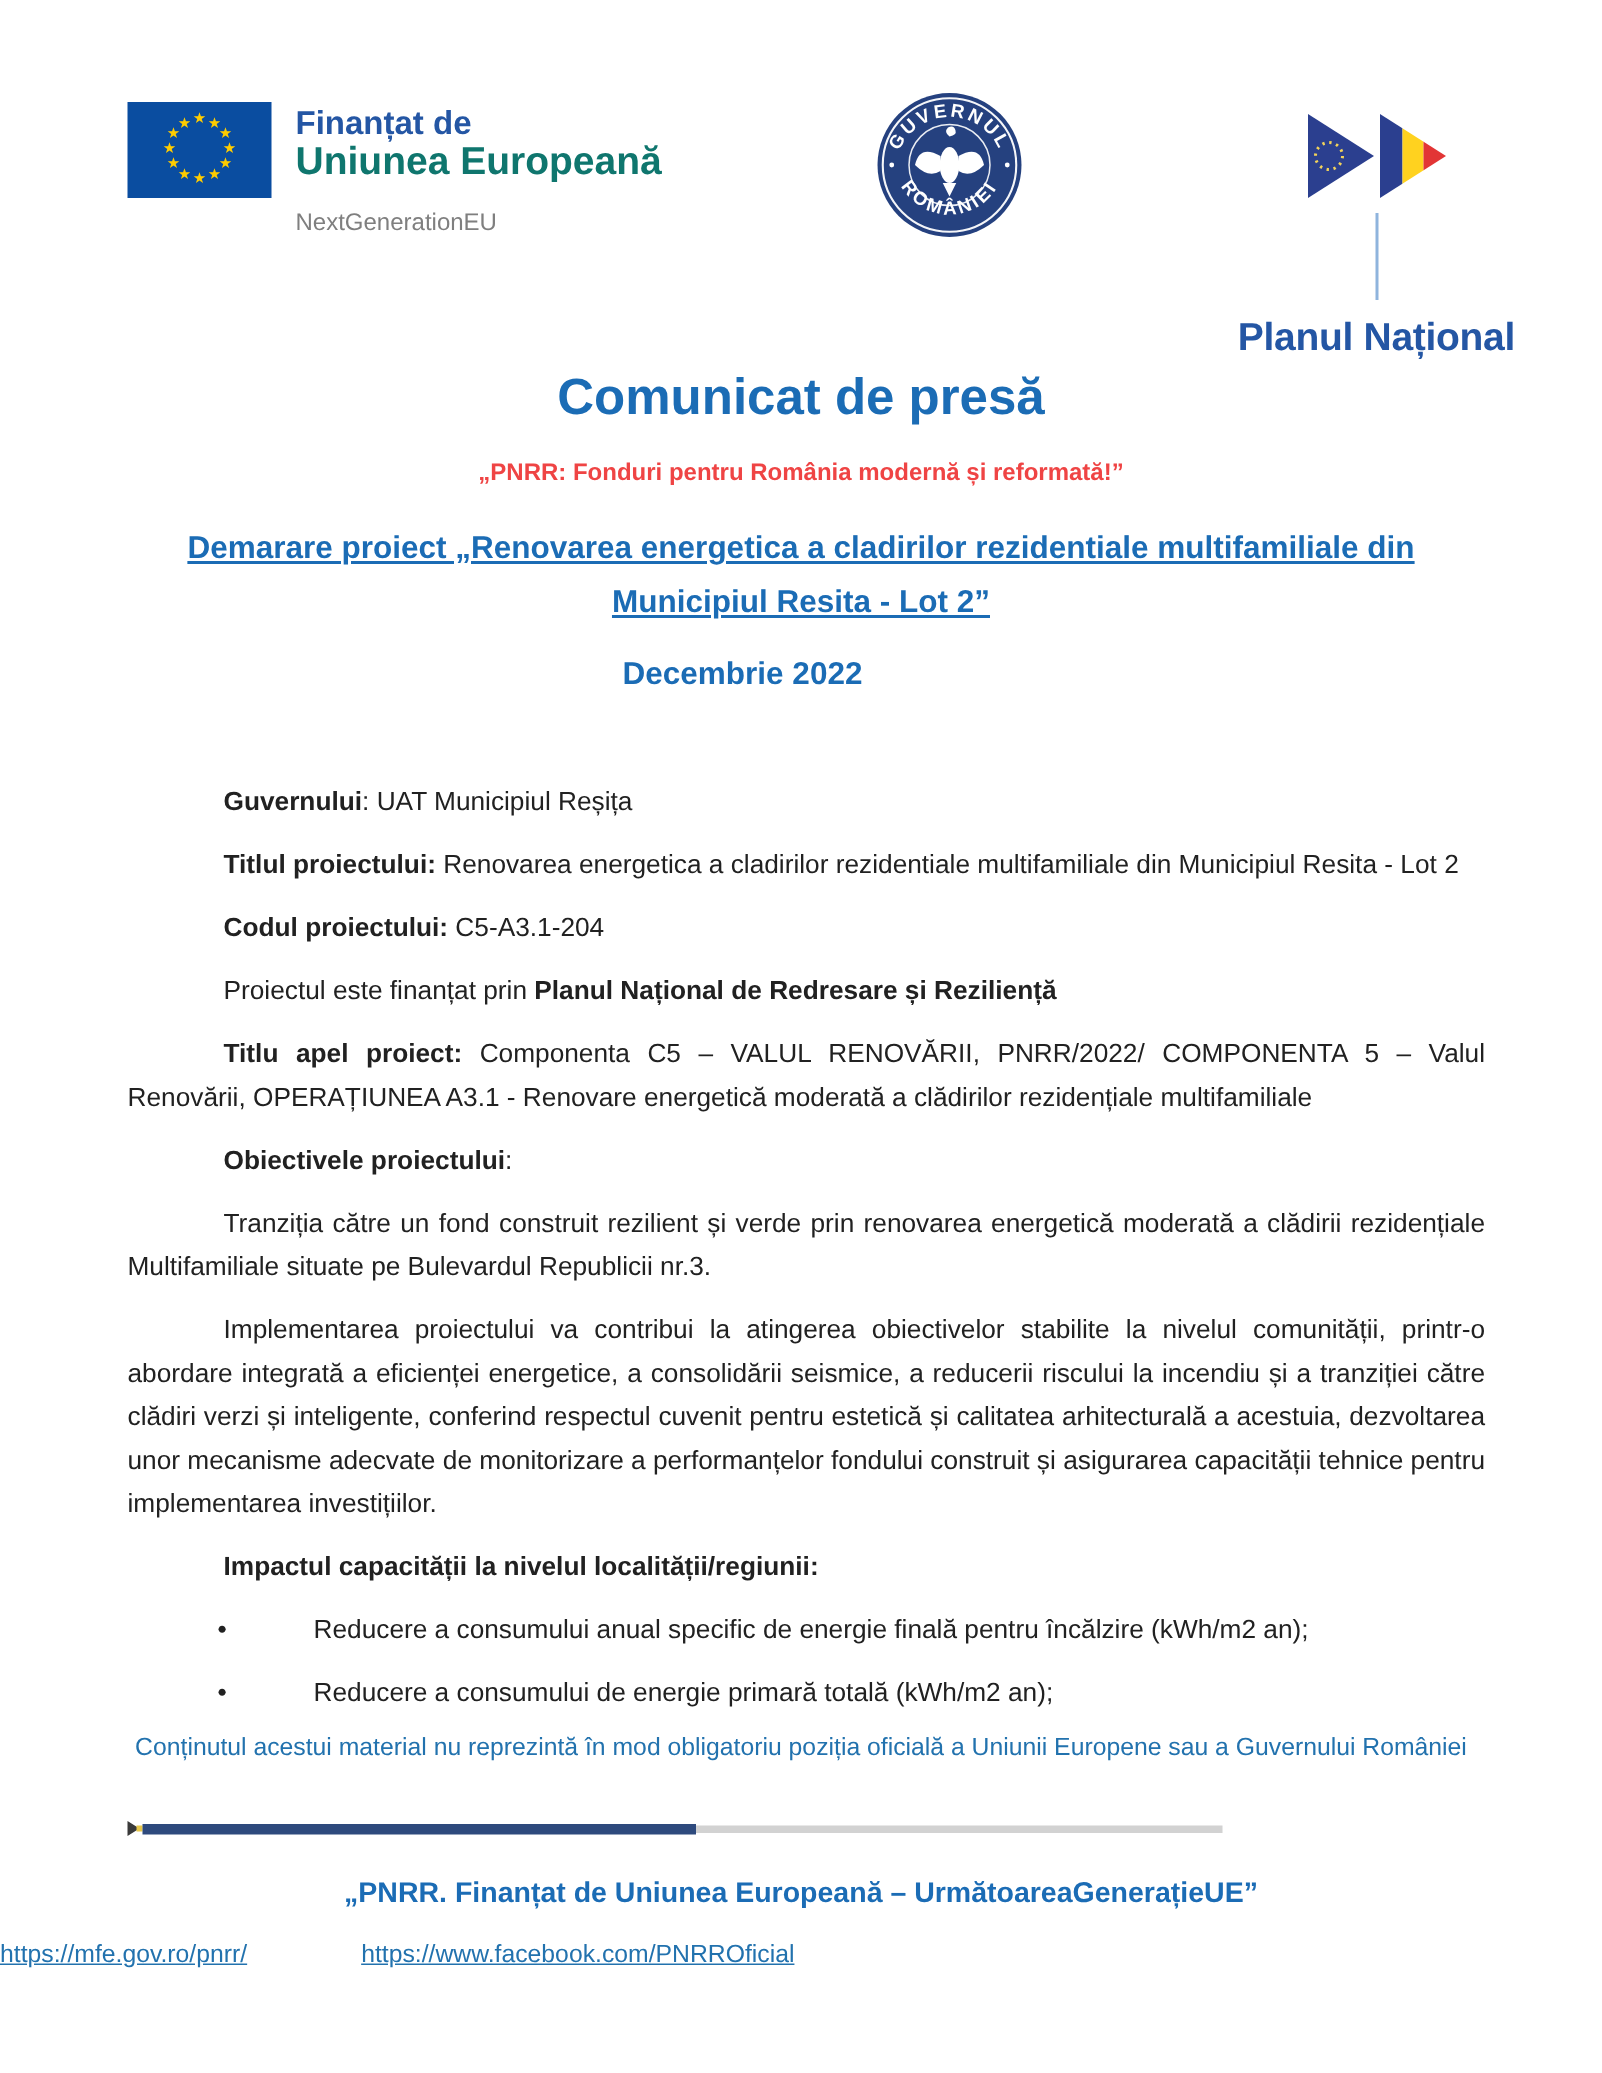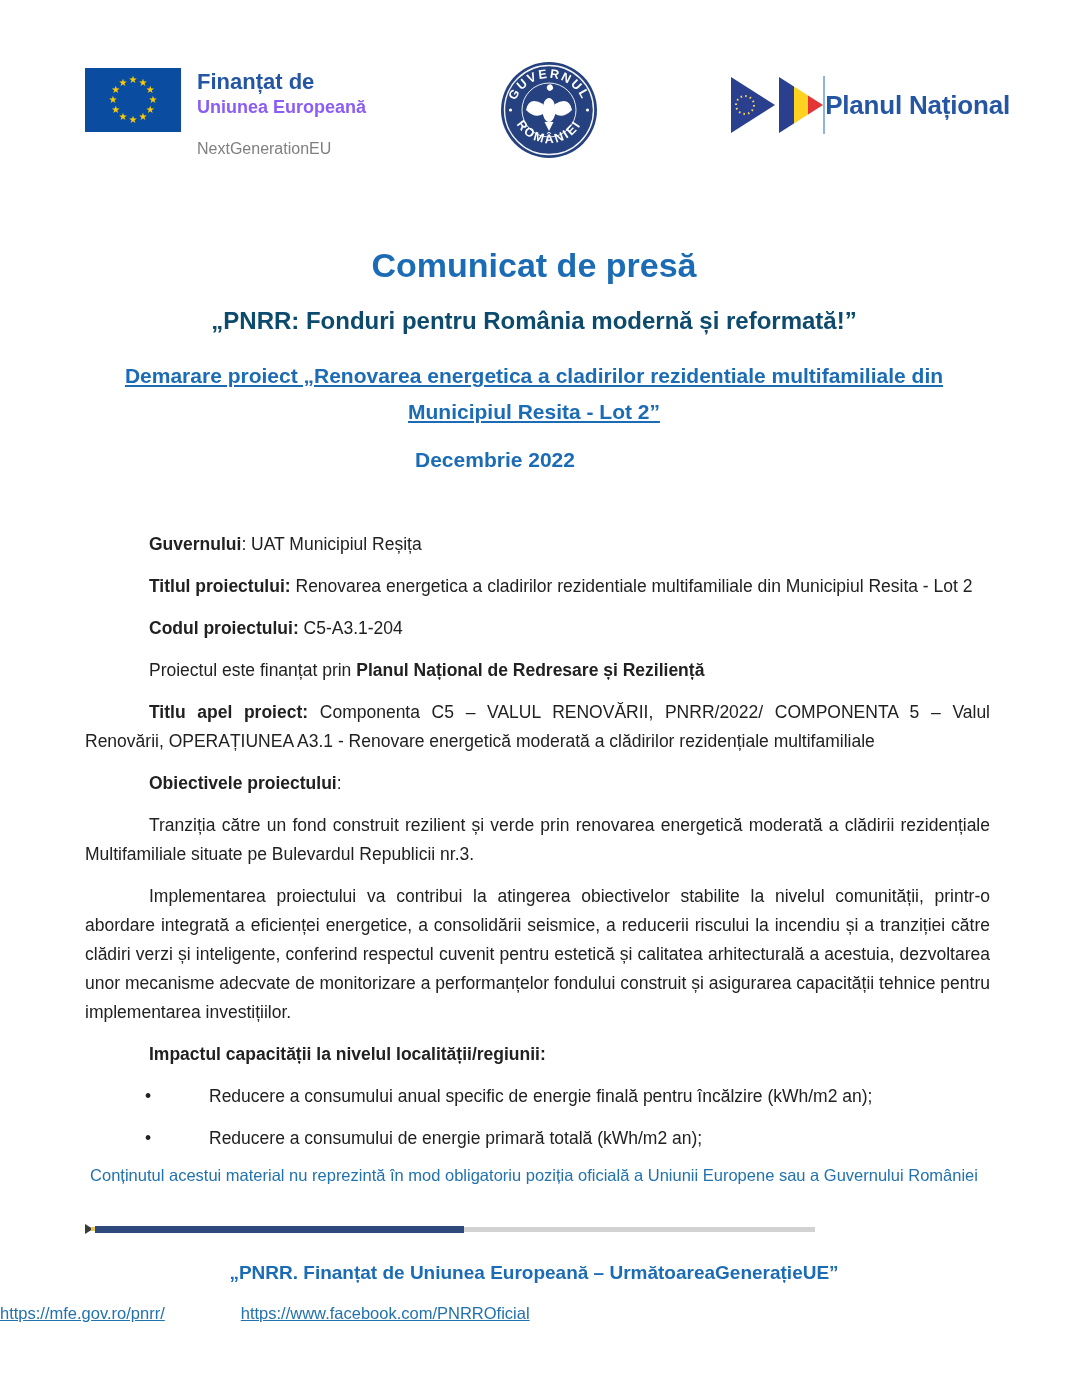--- a/index.html
+++ b/index.html
@@ -29,42 +29,42 @@
   }
   .star{
     position:absolute;
     color:#ffcc00;
     transform:translate(-50%,-50%);
     line-height:1;
     pointer-events:none;
   }
   .eu-text{padding-top:1px;}
   .eu-line1{font-weight:bold;color:#2456a4;font-size:22px;line-height:25px;}
-  .eu-line2{font-weight:bold;color:#8b5cf6;font-size:18px;line-height:27px;}
+  .eu-line2{font-weight:bold;color:#0f766e;font-size:26px;line-height:27px;}
   .eu-line3{color:#7f7f7f;font-size:16px;line-height:24px;margin-top:16px;}
   .logo-gov{margin-top:4px;}
-  .logo-pnrr{display:flex;align-items:center;margin-top:20px;}
+  .logo-pnrr{display:flex;align-items:center;gap:10px;margin-top:20px;flex-direction:column;}
   .pnrr-sep{width:2px;height:58px;background:#8fb4dd;}
   .pnrr-text div{
     font-weight:bold;color:#2456a4;
     font-size:26px;line-height:29px;
     letter-spacing:-0.2px;
   }
   
   .title{
     margin:72px 0 0 0;
     text-align:center;
     font-size:34px;font-weight:bold;
     color:#1b6cb5;
   }
   .subtitle{
     margin:22px 0 0 0;
     text-align:center;
-    font-size:24px;font-weight:bold;
-    color:#0c4a6e;
+    font-size:16px;font-weight:bold;
+    color:#ef4444;
   }
   .project-title{
     margin:23px 90px 0 90px;
     text-align:center;
     font-size:21px;font-weight:bold;
     color:#1b6cb5;
     line-height:36px;
     text-decoration:underline;
   }
   .date{

